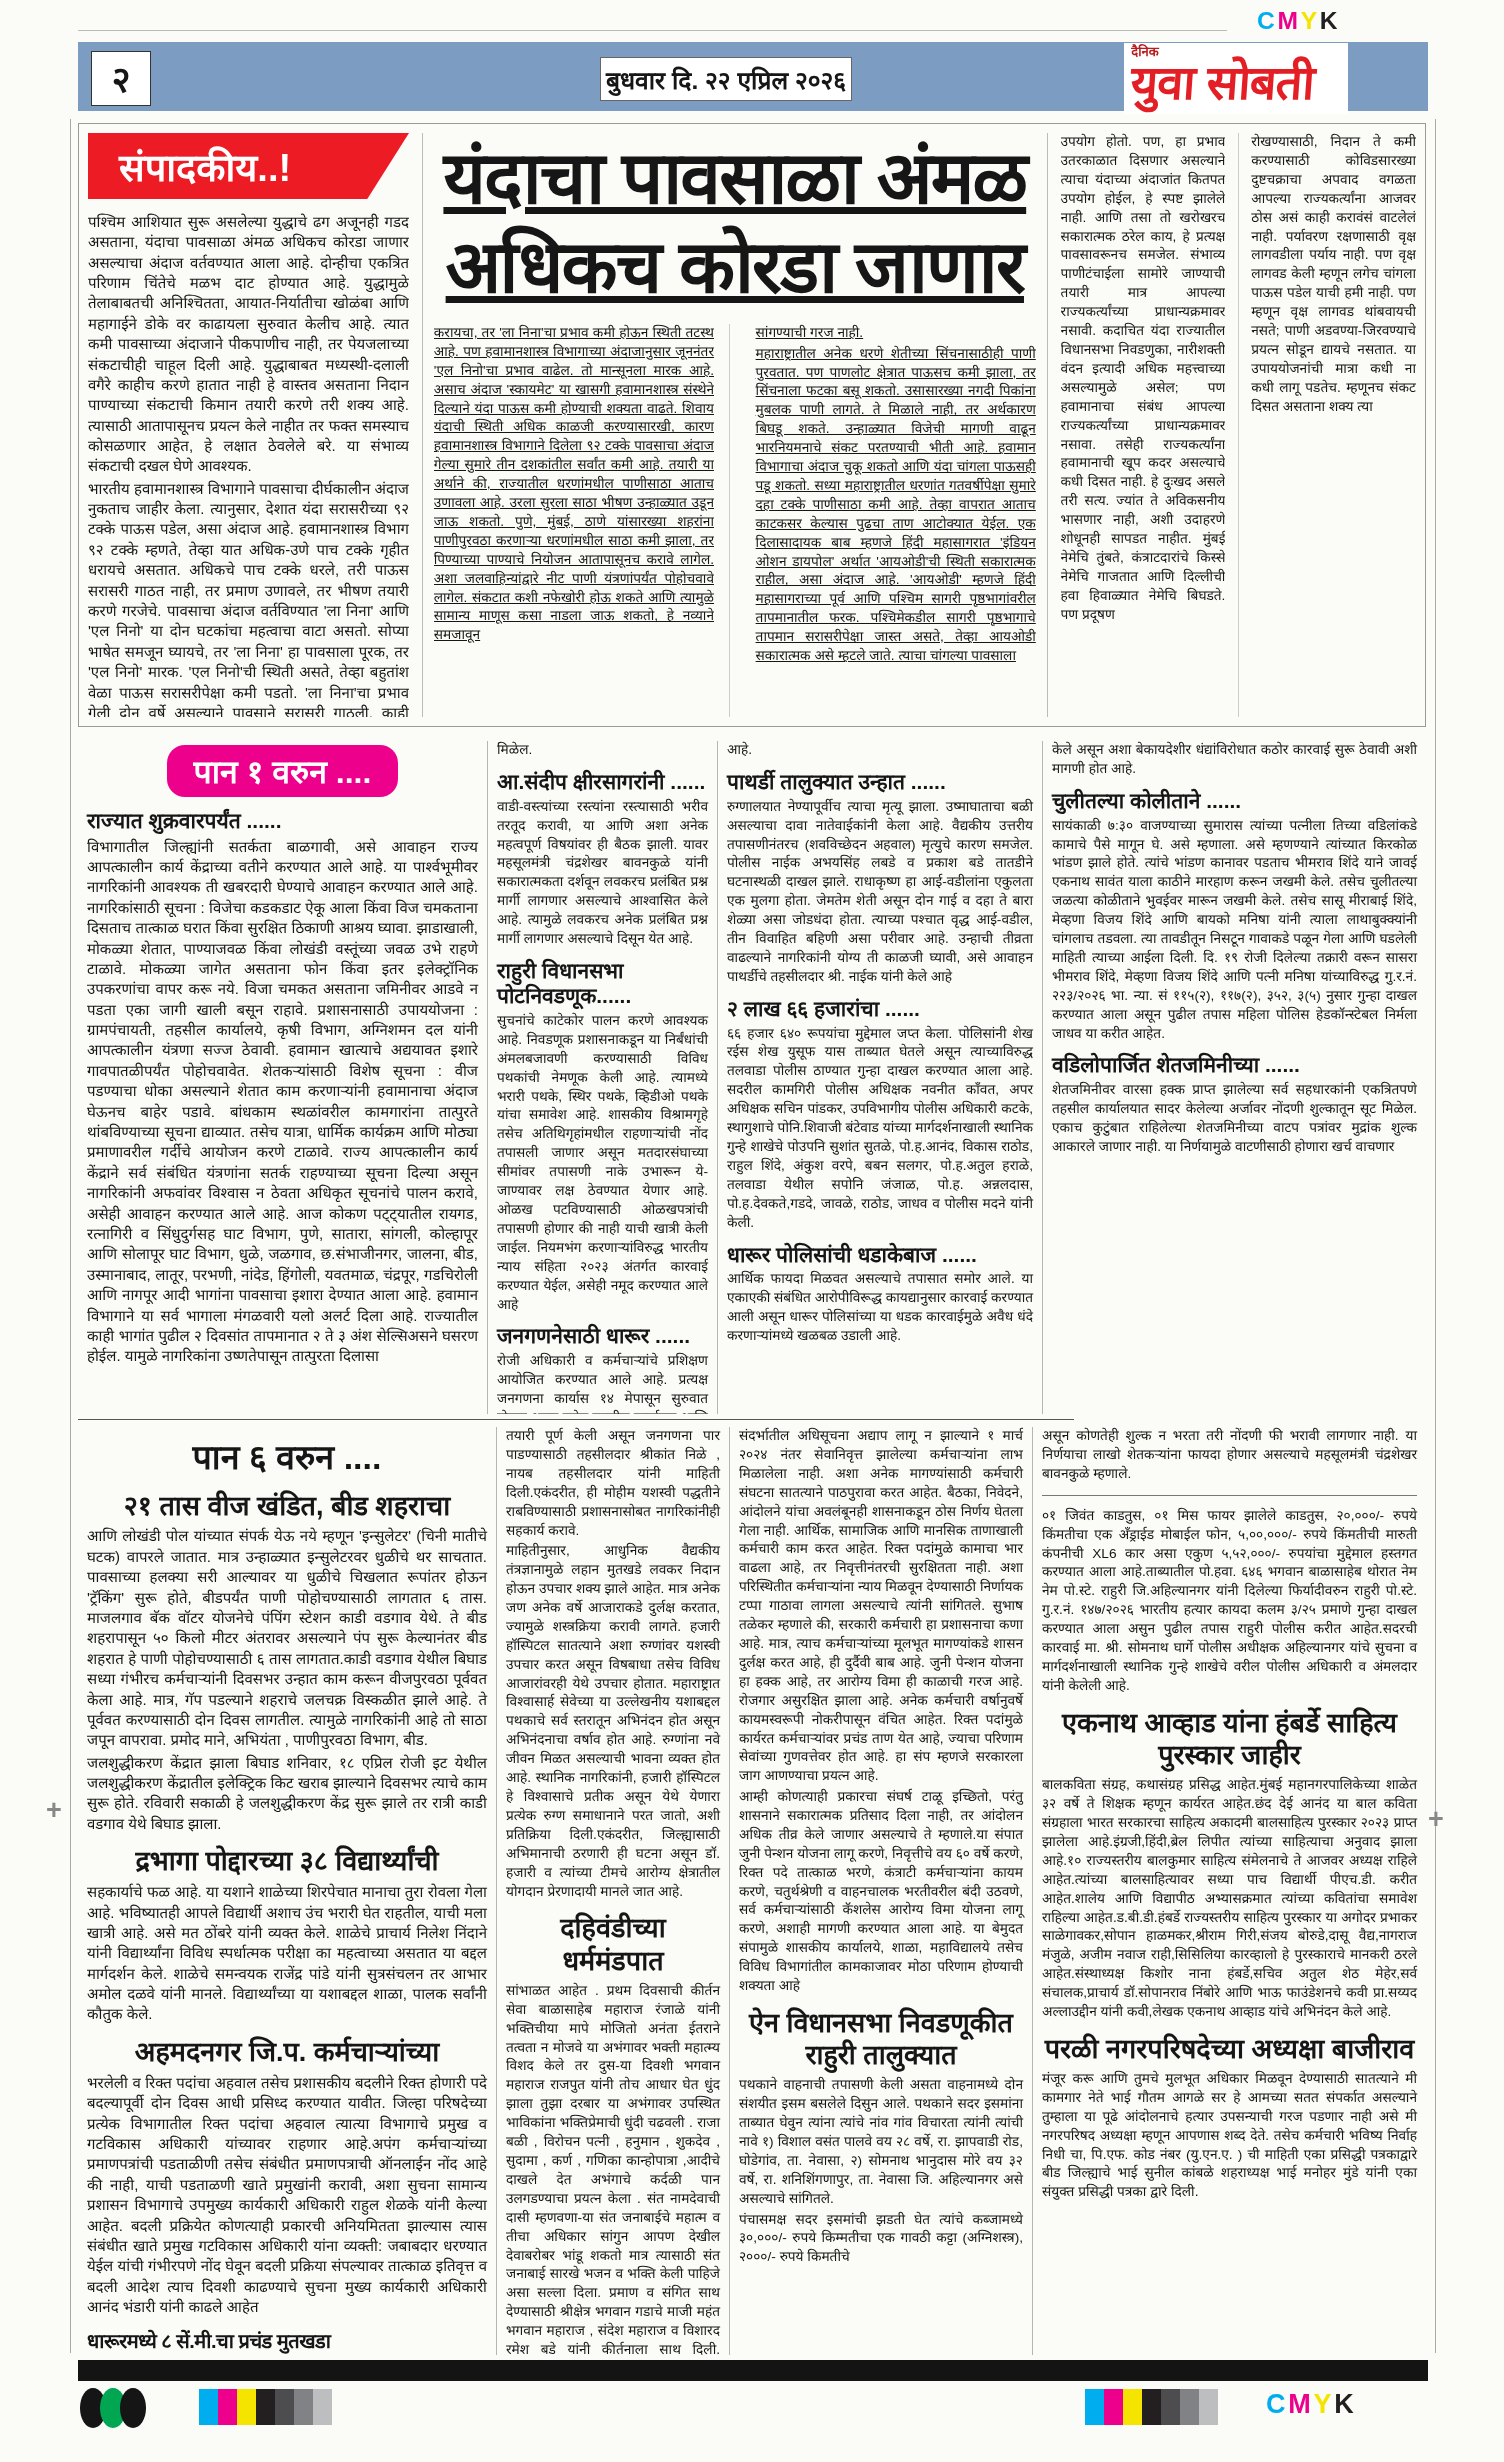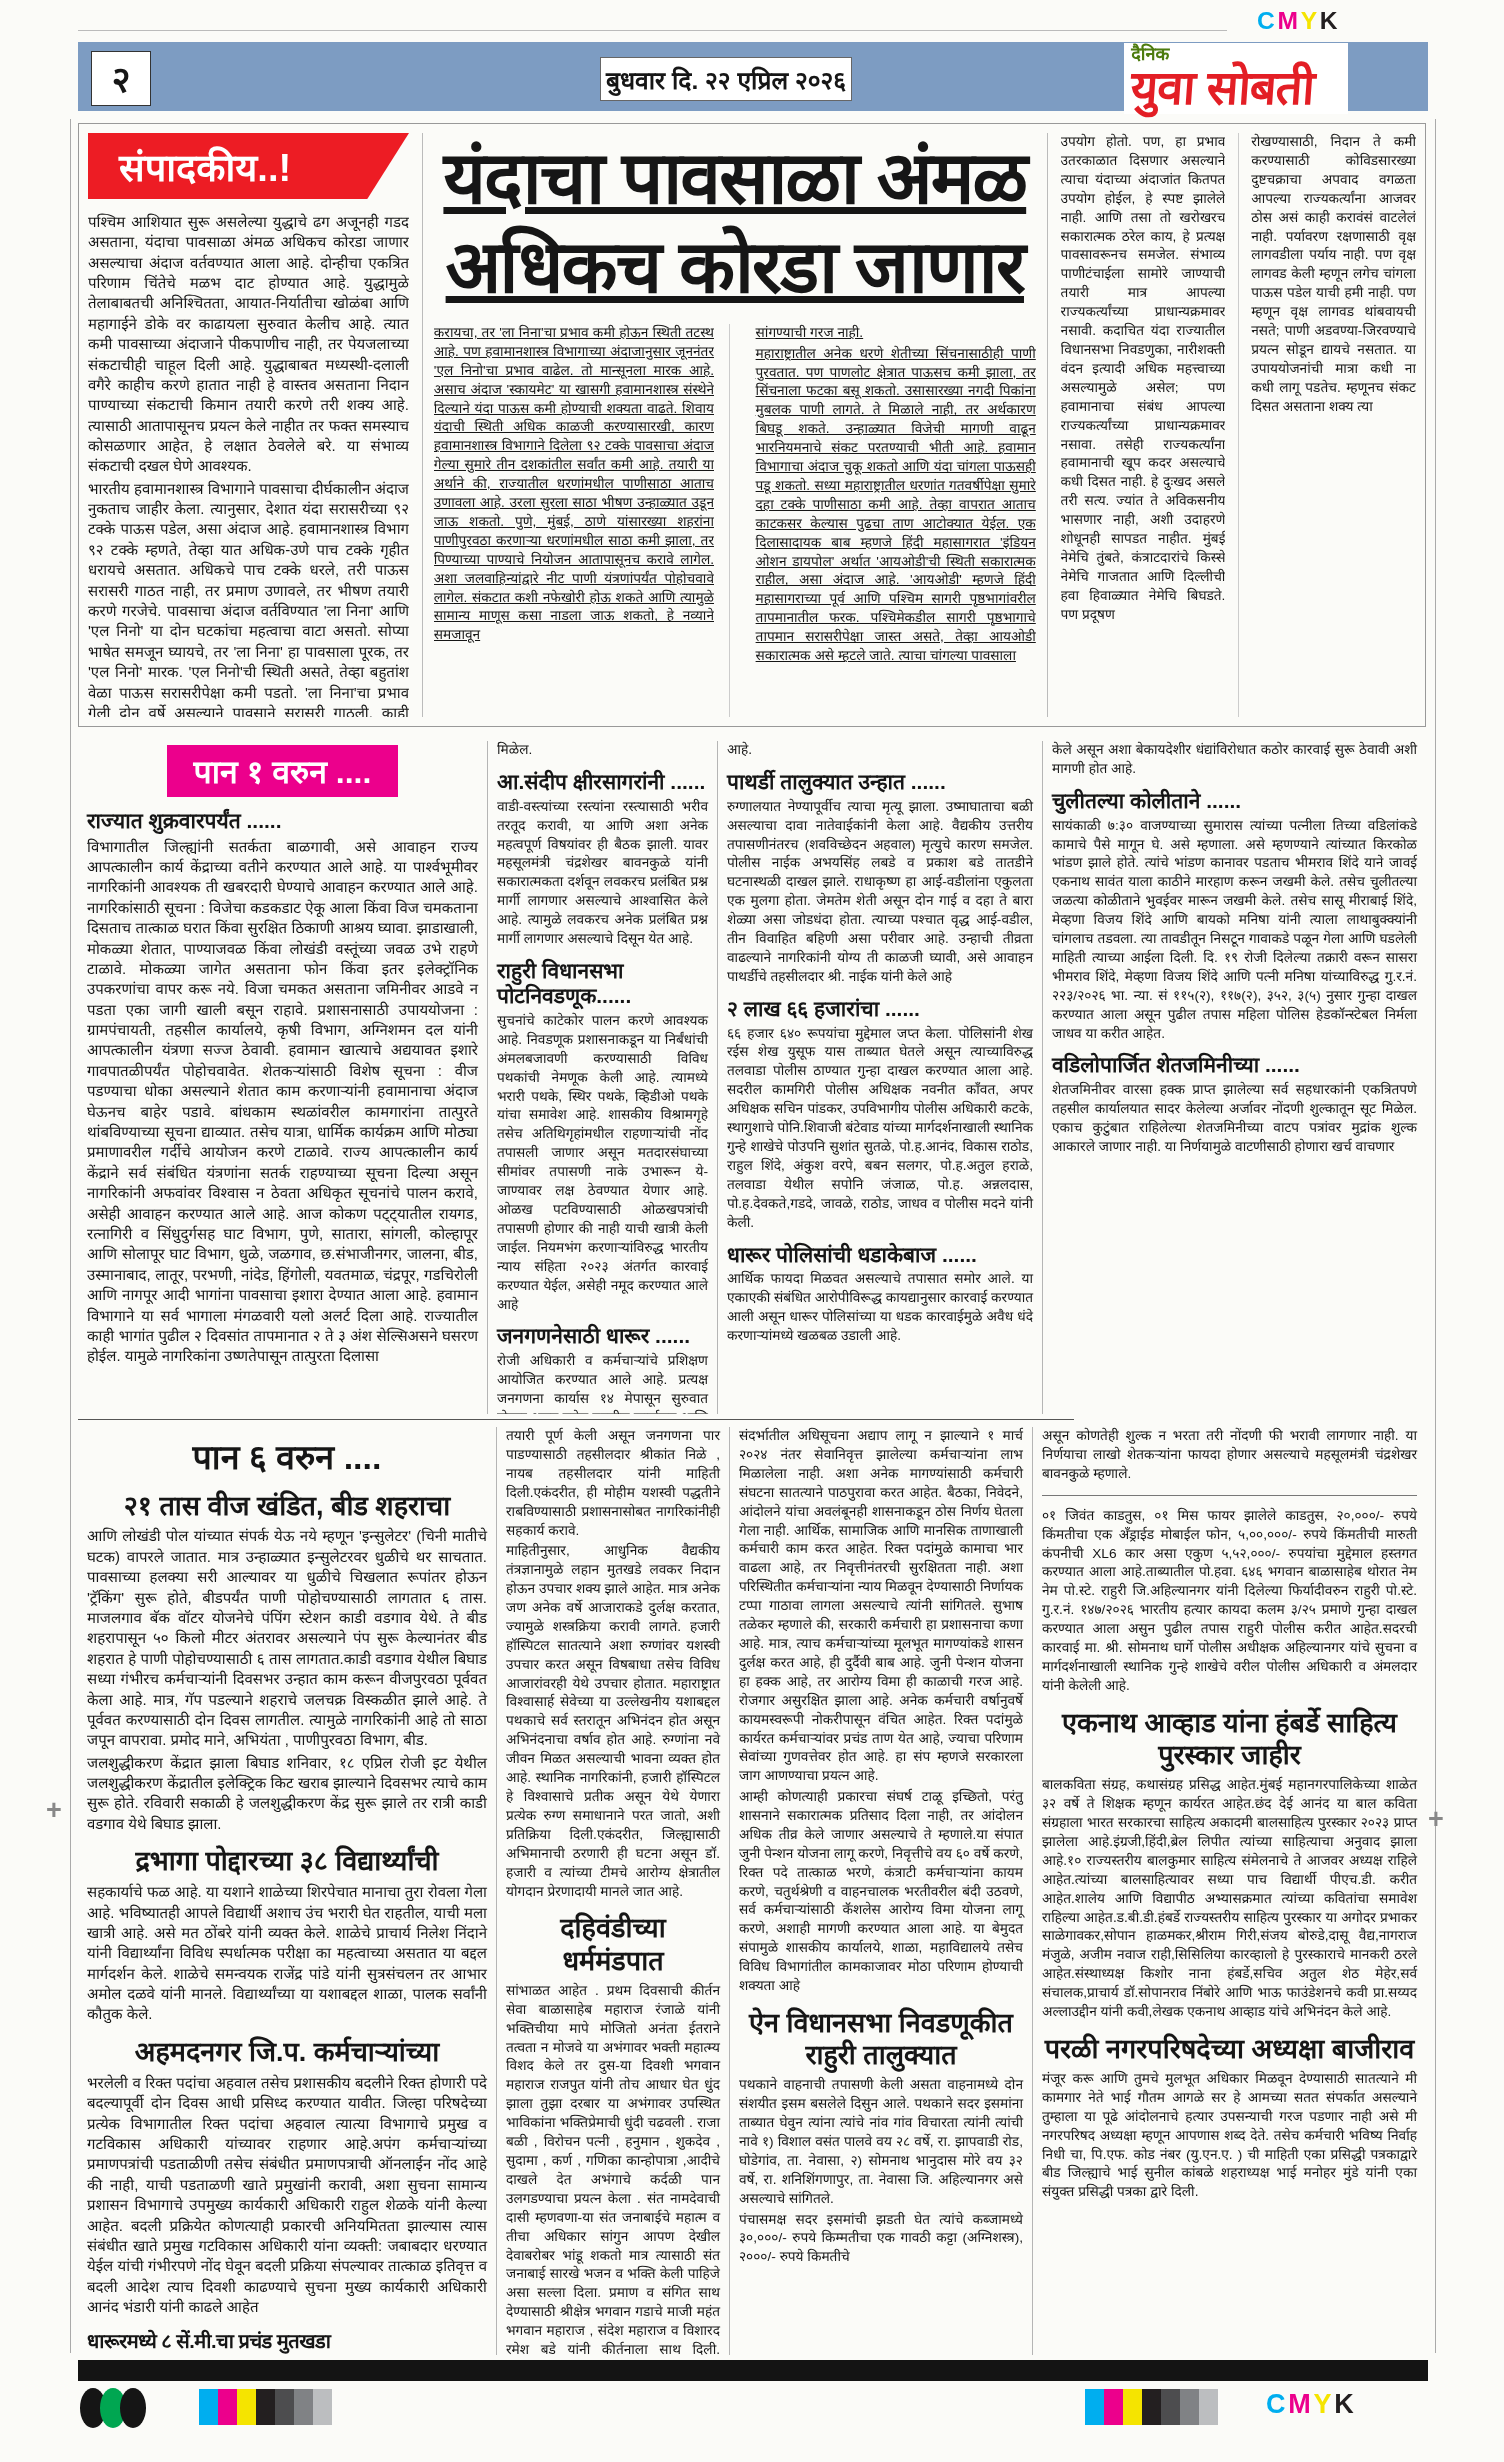--- a/index.html
+++ b/index.html
@@ -11,21 +11,21 @@
   .cmyk-top{position:absolute;left:1257px;top:7.3px;font-size:24.6px;}
   .cmyk .c{color:#00aeef}.cmyk .m{color:#ec008c}.cmyk .y{color:#f5e400}.cmyk .k{color:#231f20}
   .band{position:absolute;left:78px;top:42px;width:1350px;height:69px;background:#7d9cc2;}
   .pagenum{position:absolute;left:91px;top:51px;width:58px;height:53px;background:#fff;border:1.8px solid #333;
            display:flex;align-items:center;justify-content:center;font-family:"Liberation Serif","DejaVu Serif",serif;
            font-size:36px;font-weight:bold;}
   .datebox{position:absolute;left:600px;top:57px;width:250px;height:42px;background:#fff;border:0.9px solid #666;
            box-shadow:0 0 0 2.7px #fff inset;display:flex;align-items:center;justify-content:center;
            font-size:24.6px;font-weight:bold;}
   .logobox{position:absolute;left:1124px;top:43px;width:224px;height:71px;background:#fff;padding:1.8px 7.3px;box-sizing:border-box;}
-  .logo-sm{color:#4d7c0f;font-size:18px;font-weight:bold;line-height:1;}
+  .logo-sm{color:#b91c1c;font-size:13px;font-weight:bold;line-height:1;}
   .logo-main{color:#e31e25;font-size:47px;font-weight:800;line-height:1.05;letter-spacing:-0.9px;transform:skewX(-4deg);}
   
   .frame{position:absolute;left:70px;top:119px;width:1364px;height:2234px;border-left:0.9px solid #aaa;border-right:0.9px solid #aaa;pointer-events:none;}
   
   .p{font-size:13.7px;line-height:1.38;text-align:justify;text-indent:24px;margin:0 0 1.8px 0;}
   .pc{text-indent:0;}
   .bigtype .p{font-size:15px;line-height:1.36;}
   .sub{font-size:21px;font-weight:bold;margin:9px 0 3.6px 0;line-height:1.2;}
   .sub2{font-size:27px;font-weight:bold;margin:11px 0 4.6px 0;line-height:1.2;text-align:center;}
   .subb{font-size:20px;font-weight:bold;margin:11px 0 4.6px 0;line-height:1.2;letter-spacing:-0.5px;}
@@ -52,21 +52,21 @@
   .col{padding:0 9px;box-sizing:border-box;overflow:hidden;}
   .col+.col{border-left:0.9px solid #b5b5b5;}
   .mc1{width:409px;flex:none;}
   .mc2{width:230px;flex:none;}
   .mc3{width:325px;flex:none;}
   .mc4{flex:1;}
   .bc1{width:418px;flex:none;}
   .bc2{width:233px;flex:none;}
   .bc3{width:303px;flex:none;}
   .bc4{flex:1;}
-  .plabel{background:#ec008c;color:#fff;font-size:32px;font-weight:800;padding:4.6px 27px;width:fit-content;margin:3.6px auto 11px auto;}
+  .plabel{background:#ec008c;color:#fff;font-size:32px;font-weight:800;padding:4.6px 27px;width:fit-content;margin:3.6px auto 11px auto;border-radius:18px;}
   .p6label{font-size:34px;font-weight:800;text-align:center;margin:5.5px 0 7.3px 0;}
   .botrule{position:absolute;left:78px;top:1419px;width:996px;border-top:1.8px solid #555;}
   .reg{position:absolute;color:#888;font-size:27px;font-weight:bold;}
   
   .fbar{position:absolute;left:78px;top:2360px;width:1350px;height:21px;background:#141414;}
   .dots{position:absolute;left:80px;top:2388px;display:flex;}
   .dot{width:26.4px;height:40px;border-radius:50%;margin-right:-6.4px;}
   .strip{position:absolute;top:2389px;display:flex;height:36px;}
   .strip span{width:19px;height:36px;display:block;}
   .cmyk-bot{position:absolute;left:1266px;top:2389px;font-size:27px;}

